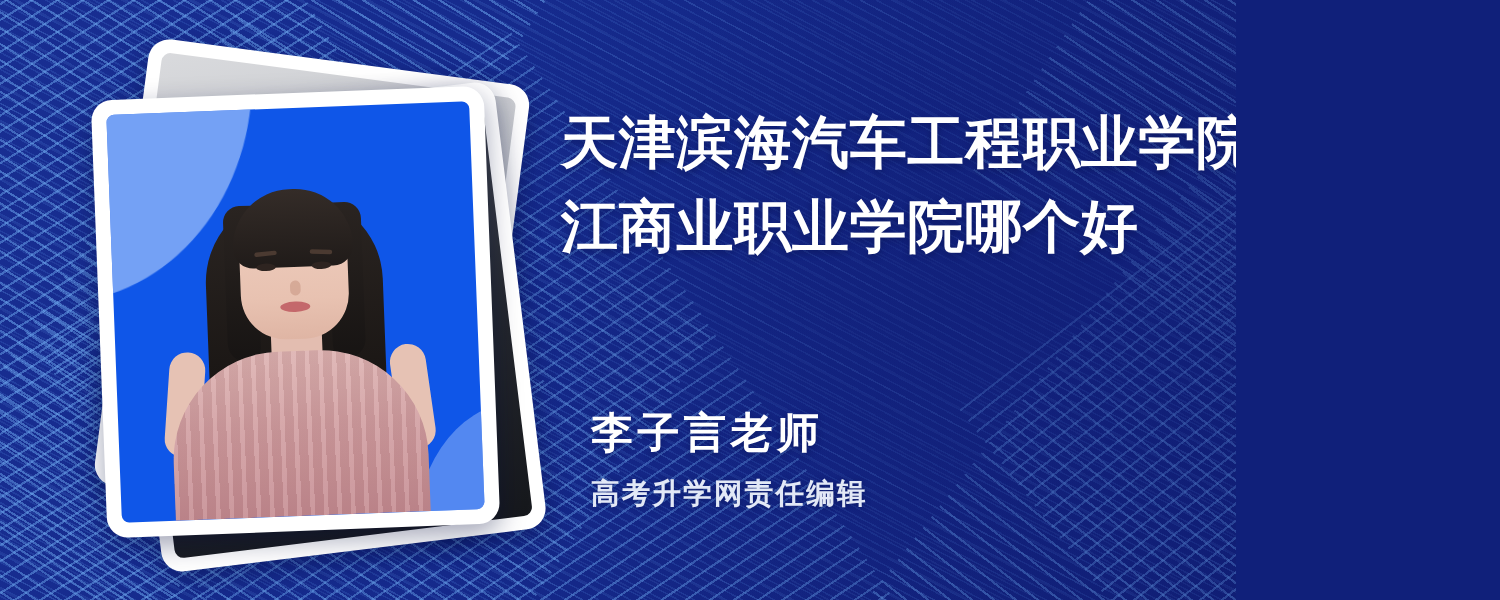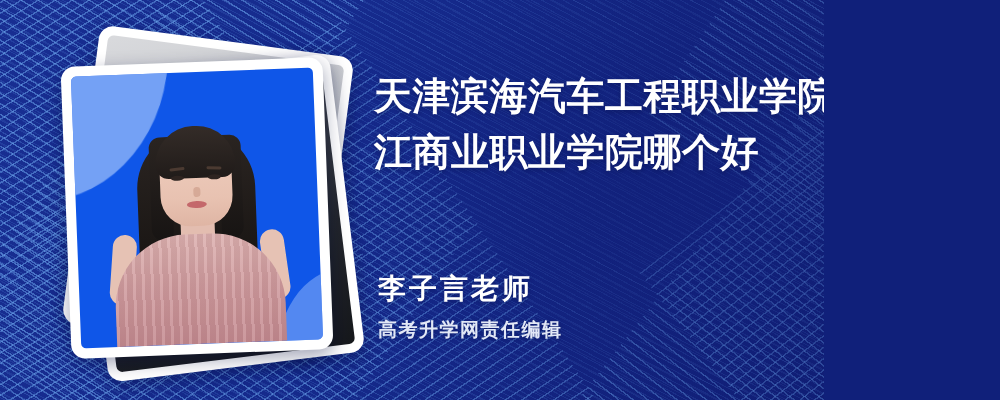--- a/index.html
+++ b/index.html
@@ -244,21 +244,21 @@
   .title{
     position:absolute;top:68px;left:0;width:596px;
     color:#ffffff;
     font-size:38px;
     font-weight:bold;
     line-height:56px;
     letter-spacing:0.5px;
     text-shadow:0 2px 5px rgba(6,16,70,0.45);
   }
   .author{
-    position:absolute;top:272px;left:4px;
+    position:absolute;top:272px;left:20px;
   }
   .author-name{
     color:#ffffff;
     font-size:28px;
     font-weight:bold;
     line-height:34px;
     letter-spacing:3px;
     text-shadow:0 2px 5px rgba(6,16,70,0.45);
   }
   .author-role{

